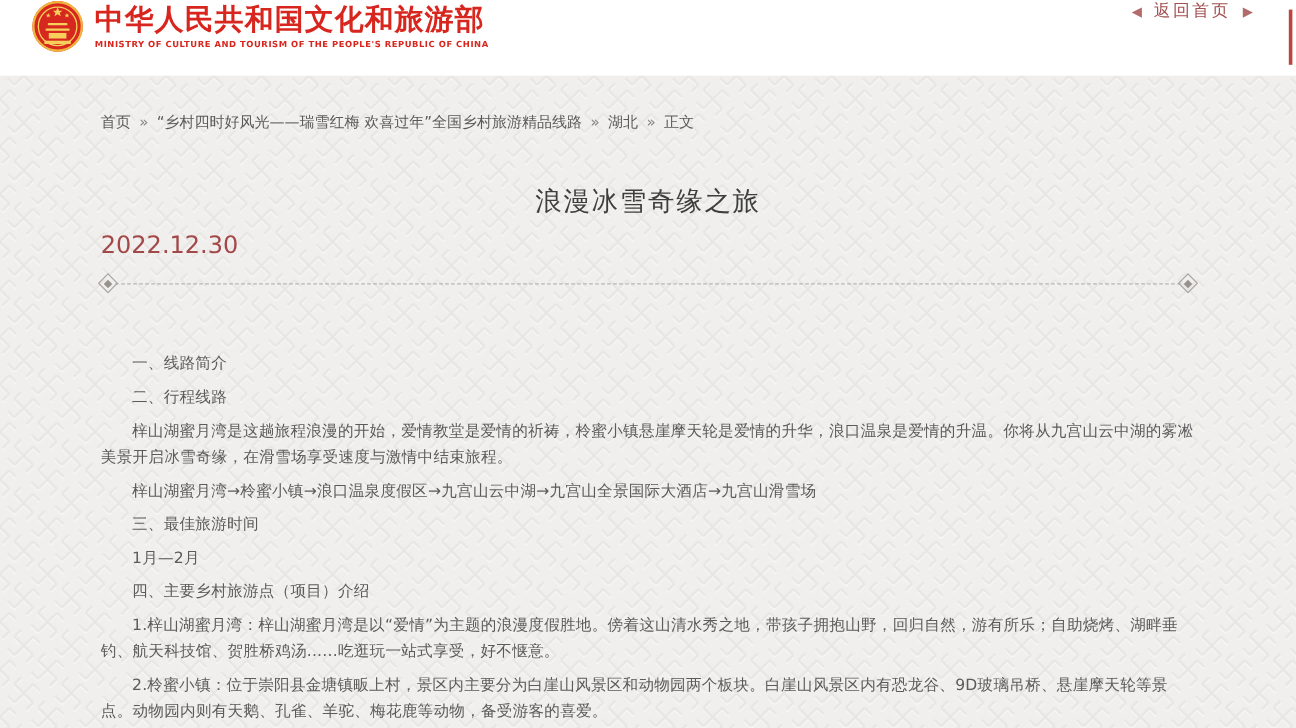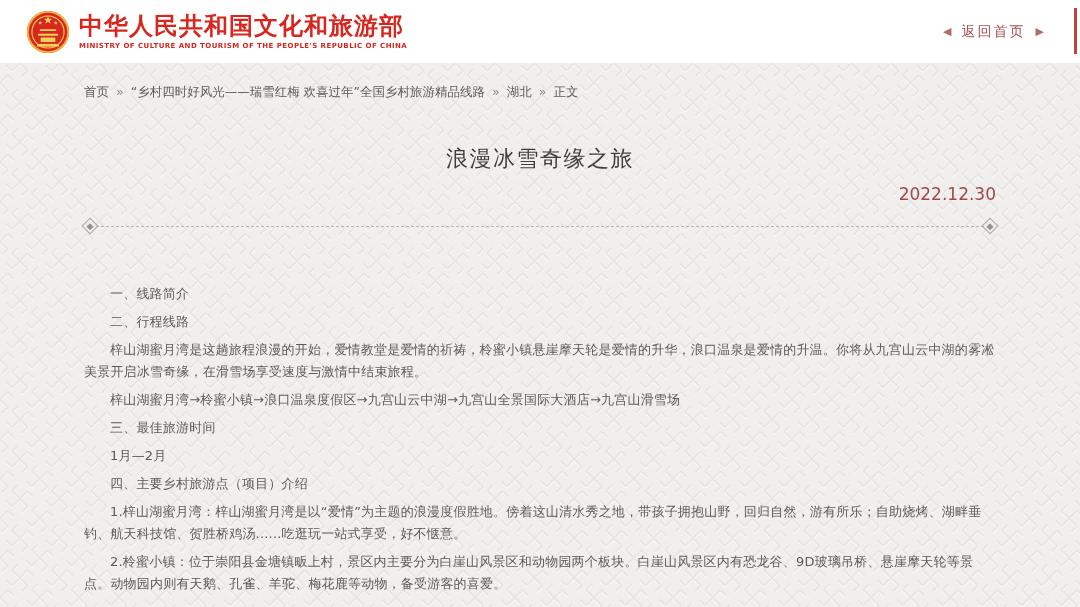--- a/index.html
+++ b/index.html
@@ -3,44 +3,44 @@
 <meta charset="utf-8">
 <style>
   html,body{margin:0;padding:0}
   body{
     width:1080px;height:607px;overflow:hidden;position:relative;
     font-family:"DejaVu Sans","Liberation Sans",sans-serif;
     background:#f0efee;
   }
   
   .header{
-    height:63px;background:#ffffff;display:flex;align-items:center;
+    height:63px;background:#ffffff;display:flex;align-items:flex-start;
     justify-content:space-between;padding:0 36px 0 26px;box-sizing:border-box;
     position:relative;z-index:2;
   }
   .logo{display:flex;align-items:center;gap:9px}
   .logo-text{display:flex;flex-direction:column;justify-content:center}
   .logo-cn{font-size:24px;font-weight:bold;color:#d8261e;letter-spacing:1px;line-height:1.1}
   .logo-en{font-size:7px;font-weight:bold;color:#d8261e;letter-spacing:.45px;margin-top:3px}
   .back-home{display:flex;align-items:center;gap:10px;font-size:14px;
     color:#a24f4f;letter-spacing:2px;cursor:pointer;text-decoration:none}
   .back-arrow{font-size:11px;color:#b26a6a;letter-spacing:0}
   .edge-bar{position:absolute;right:3px;top:8px;width:3px;height:46px;background:#bc4540;z-index:3}
   
   .main{position:relative;height:544px;overflow:hidden}
   .bg-svg{position:absolute;left:0;top:0;width:100%;height:100%;display:block}
   .container{position:relative;width:912px;margin:0 auto;z-index:1}
   
-  .breadcrumb{padding-top:20px;font-size:12.5px;color:#5a5a5a;line-height:17px}
+  .breadcrumb{padding-top:30px;font-size:12.5px;color:#5a5a5a;line-height:17px}
   .breadcrumb .crumb{color:#5a5a5a;text-decoration:none}
   .breadcrumb .sep{margin:0 7px;color:#8a8a8a}
   
   .article-title{margin-top:46px;text-align:center;font-size:22px;font-weight:normal;
     color:#3e3e3e;letter-spacing:1.5px;line-height:26px}
-  .article-date{margin-top:13px;text-align:right;font-size:17px;color:#a24848;line-height:18px}
+  .article-date{margin-top:13px;text-align:left;font-size:20px;color:#a24848;line-height:18px}
   
   .divider{margin-top:16px;display:flex;align-items:center;height:14px}
   .divider-line{flex:1;border-top:1px dashed #b6b4b1;height:0}
   .diamond{width:10px;height:10px;border:1px solid #a9a7a3;transform:rotate(45deg);
     display:flex;align-items:center;justify-content:center;background:transparent;flex:0 0 auto}
   .diamond i{display:block;width:5px;height:5px;background:#96938e}
   
   .article-body{margin-top:50px;font-size:13px;color:#5b5b5b;line-height:22px}
   .article-body p{margin:0 0 6px 0;text-indent:2em;letter-spacing:.2px}
 </style>

